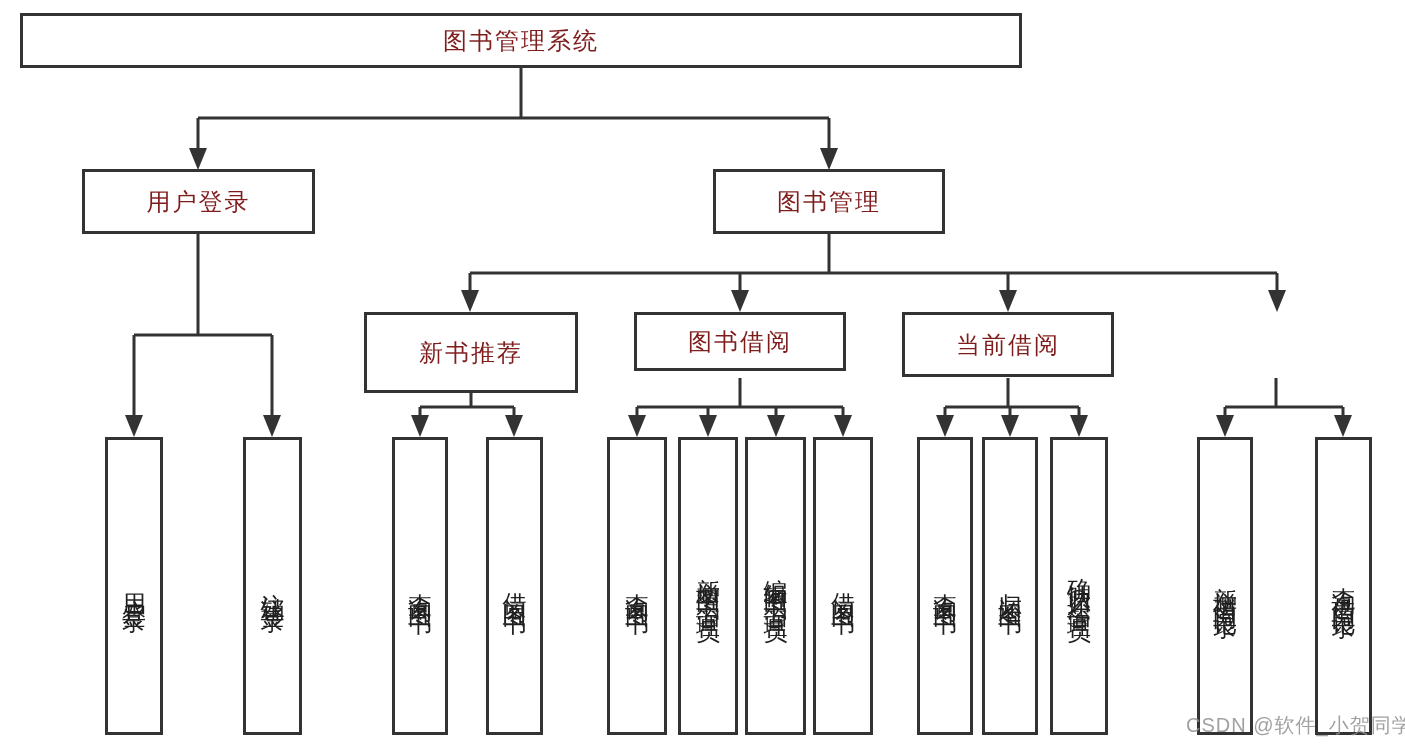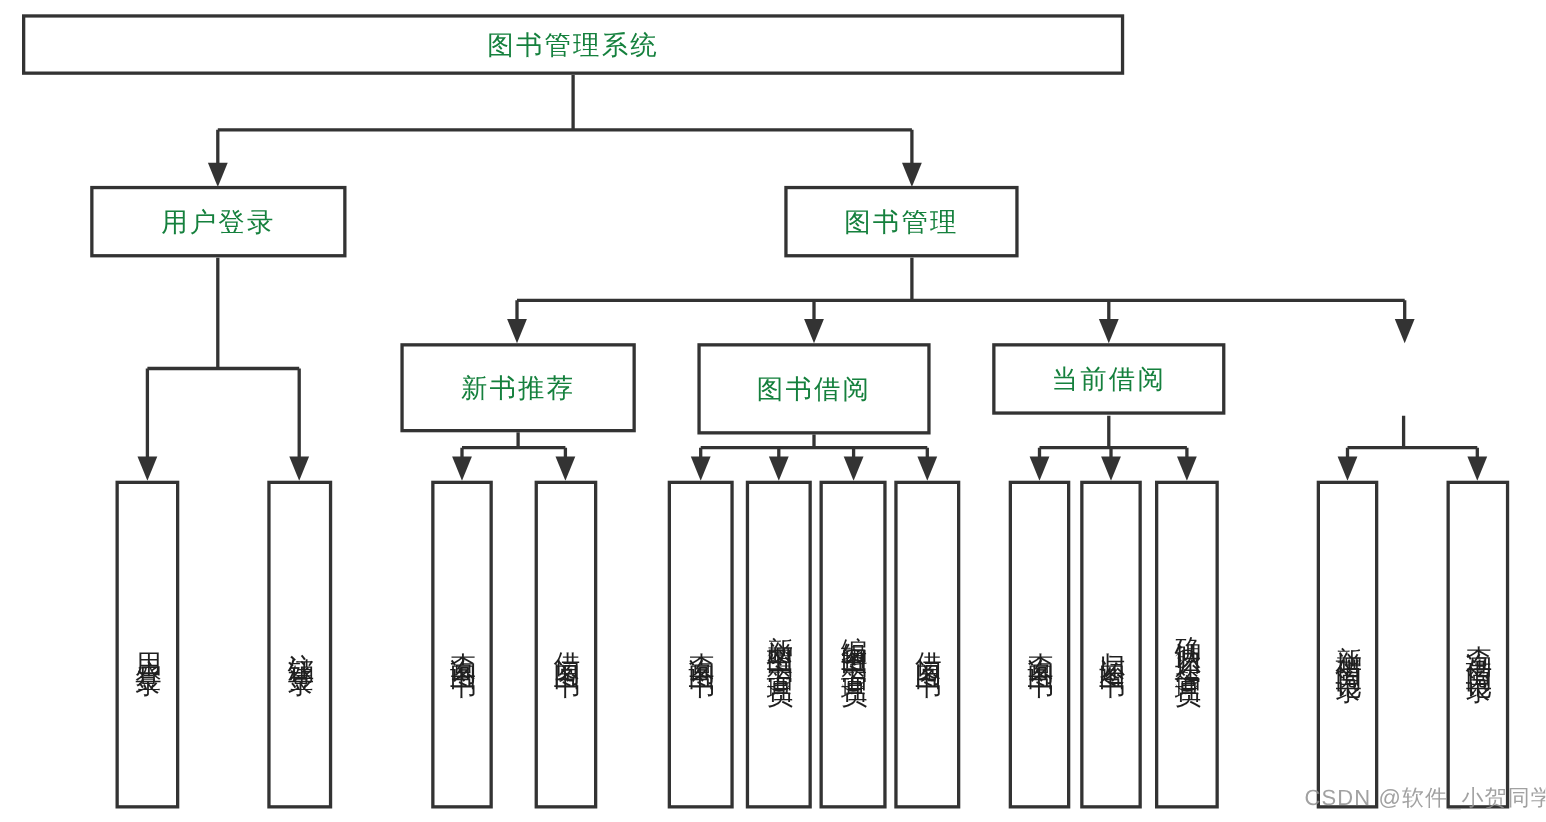--- a/index.html
+++ b/index.html
@@ -23,21 +23,21 @@
     box-sizing: border-box;
     border: 3px solid #333333;
     background: #ffffff;
     display: flex;
     align-items: center;
     justify-content: center;
   }
   .node-label {
     font-size: 24px;
     letter-spacing: 2px;
-    color: #15803d;
+    color: #7f1d1d;
     white-space: nowrap;
   }
   .leaf {
     position: absolute;
     box-sizing: border-box;
     border: 3px solid #333333;
     background: #ffffff;
     display: flex;
     align-items: center;
     justify-content: center;
@@ -99,28 +99,28 @@
     </g>
   </svg>
 
   <div class="node" style="left:20px; top:13px; width:1002px; height:55px;">
     <span class="node-label">图书管理系统</span>
   </div>
 
   <div class="node" style="left:82px; top:169px; width:233px; height:65px;">
     <span class="node-label">用户登录</span>
   </div>
-  <div class="node" style="left:713px; top:169px; width:213px; height:65px;">
+  <div class="node" style="left:713px; top:169px; width:232px; height:65px;">
     <span class="node-label">图书管理</span>
   </div>
 
   <div class="node" style="left:364px; top:312px; width:214px; height:81px;">
     <span class="node-label">新书推荐</span>
   </div>
-  <div class="node" style="left:634px; top:312px; width:212px; height:83px;">
+  <div class="node" style="left:634px; top:312px; width:212px; height:59px;">
     <span class="node-label">图书借阅</span>
   </div>
   <div class="node" style="left:902px; top:312px; width:212px; height:65px;justify-content:center;">
     <span class="node-label">当前借阅</span>
   </div>
 
   <div class="leaf" style="left:105px; width:58px;">
     <span class="leaf-label">用户登录</span>
   </div>
   <div class="leaf" style="left:243px; width:59px;">

